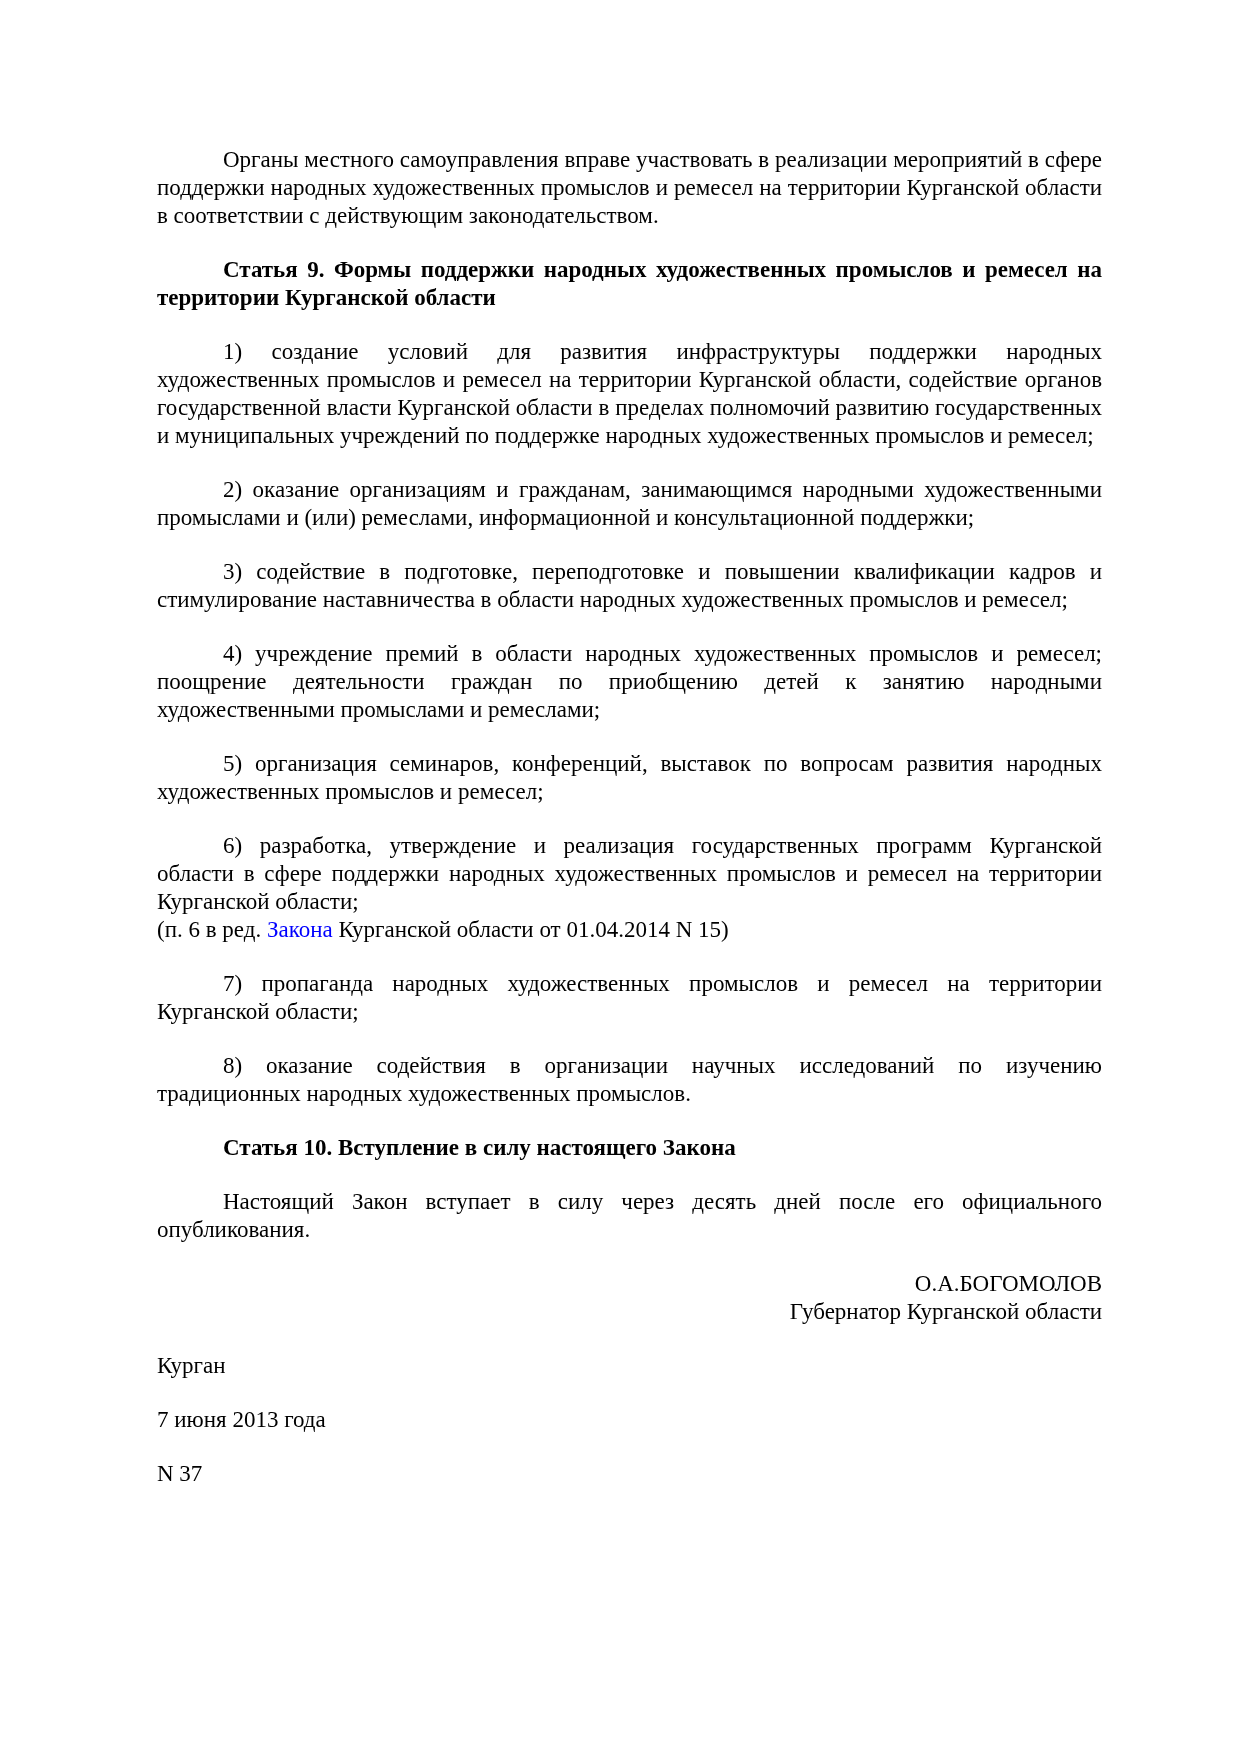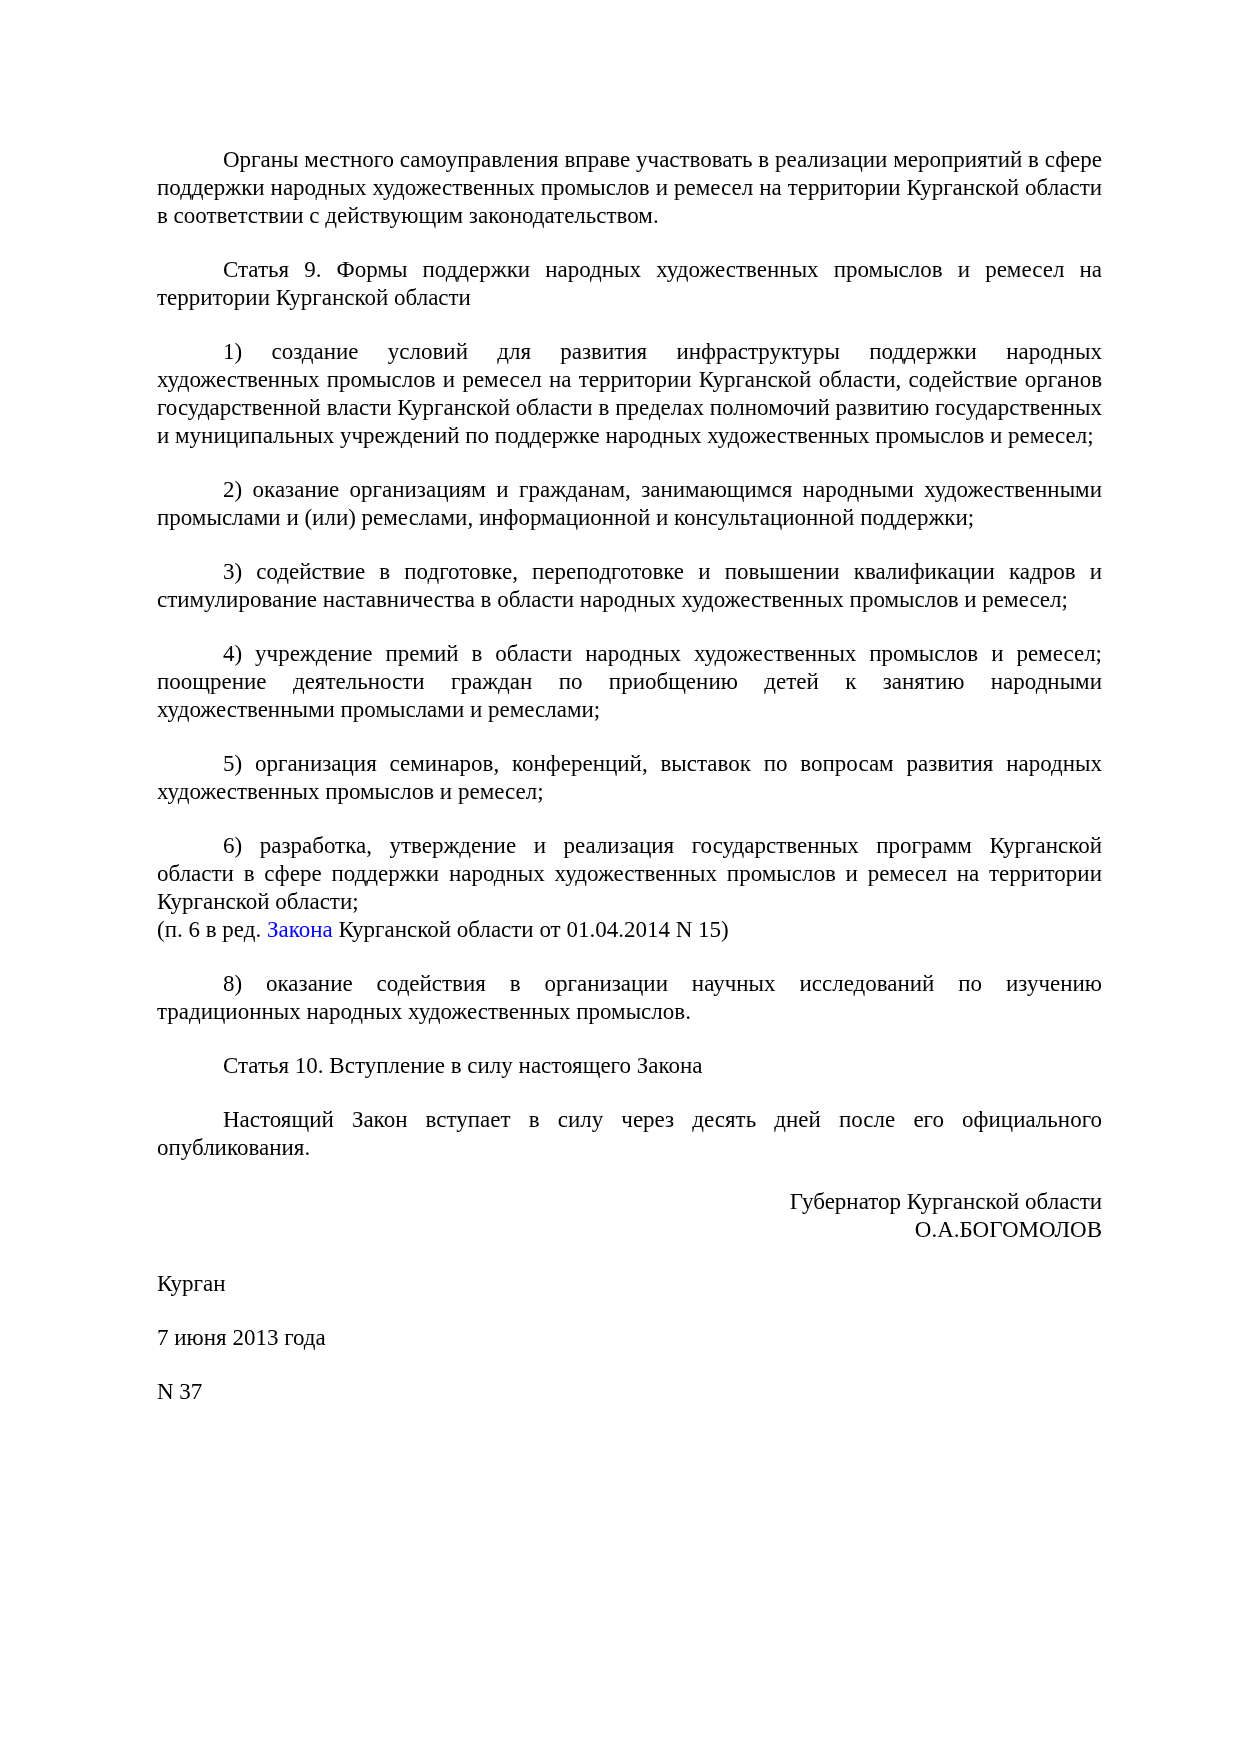--- a/index.html
+++ b/index.html
@@ -15,21 +15,21 @@
     line-height: 28px;
     padding: 146px 98px 0 157px;
     overflow: hidden;
   }
   .page p {
     margin: 26px 0 0 0;
     text-align: justify;
     text-indent: 66px;
   }
   .page p.first { margin-top: 0; }
-  .heading { font-weight: normal; }
+  .heading { font-weight: bold; }
   .amendment {
     margin-top: 0 !important;
     text-indent: 0 !important;
     text-align: center;
   }
   .sig-block {
     margin-top: 26px;
     text-align: right;
   }
   .plain {
@@ -58,30 +58,31 @@
 
   <p>3) содействие в подготовке, переподготовке и повышении квалификации кадров и стимулирование наставничества в области народных художественных промыслов и ремесел;</p>
 
   <p>4) учреждение премий в области народных художественных промыслов и ремесел; поощрение деятельности граждан по приобщению детей к занятию народными художественными промыслами и ремеслами;</p>
 
   <p>5) организация семинаров, конференций, выставок по вопросам развития народных художественных промыслов и ремесел;</p>
 
   <p>6) разработка, утверждение и реализация государственных программ Курганской области в сфере поддержки народных художественных промыслов и ремесел на территории Курганской области;</p>
   <p class="amendment"><span>(п. 6 в ред. </span><a class="law-link" href="#">Закона</a><span> Курганской области от 01.04.2014 N 15)</span></p>
 
+  <p>7) пропаганда народных художественных промыслов и ремесел на территории Курганской области;</p>
 
   <p>8) оказание содействия в организации научных исследований по изучению традиционных народных художественных промыслов.</p>
 
   <p class="heading">Статья 10. Вступление в силу настоящего Закона</p>
 
   <p>Настоящий Закон вступает в силу через десять дней после его официального опубликования.</p>
 
   <div class="sig-block">
+    <div>О.А.БОГОМОЛОВ</div>
     <div>Губернатор Курганской области</div>
-    <div>О.А.БОГОМОЛОВ</div>
   </div>
 
   <p class="plain">Курган</p>
 
   <p class="plain">7 июня 2013 года</p>
 
   <p class="plain">N 37</p>
 
 </div>
 

